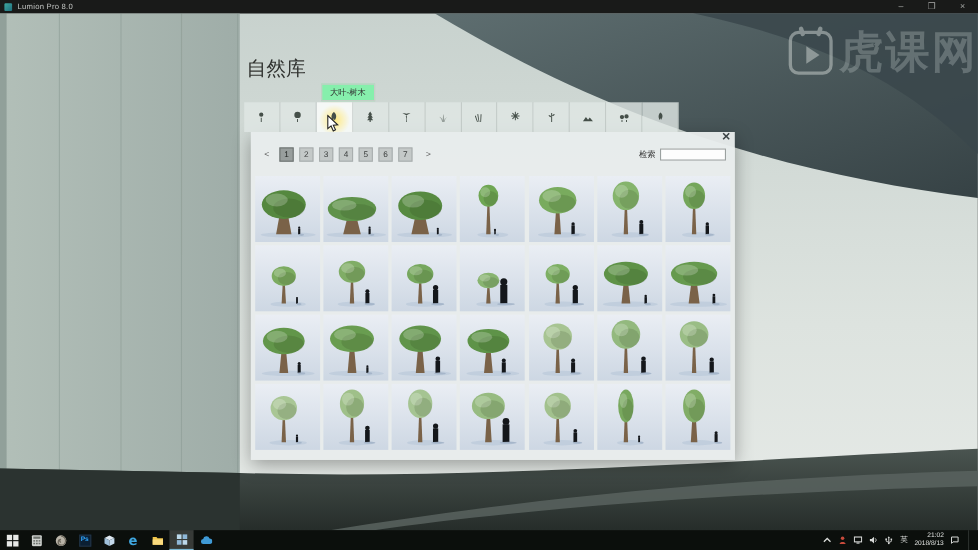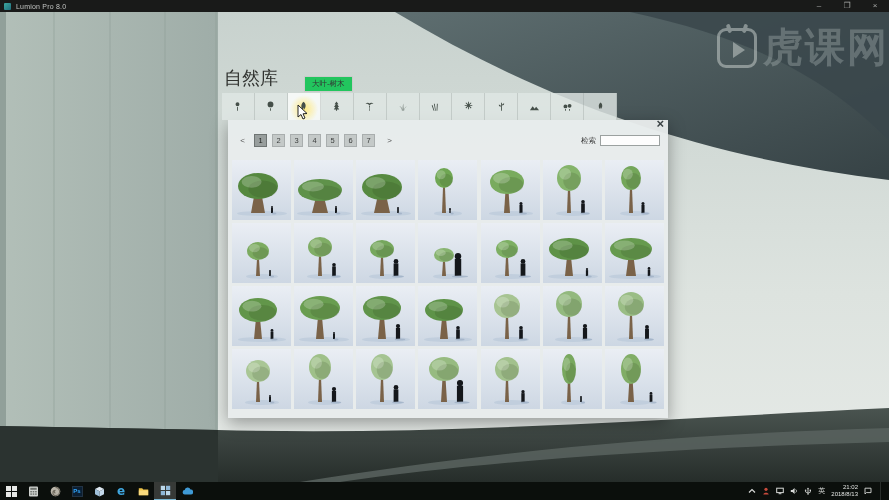--- a/index.html
+++ b/index.html
@@ -21,22 +21,22 @@
   
   .watermark { position:absolute; right:0; top:20px; display:flex; align-items:center; gap:6px; z-index:5; opacity:.5; }
   .wm-ico { width:40px; height:40px; border:3px solid #cfd6d3; border-radius:9px; position:relative; }
   .wm-ico:before, .wm-ico:after { content:""; position:absolute; top:-7px; width:4px; height:9px; background:#cfd6d3; border-radius:2px; }
   .wm-ico:before { left:7px; transform:rotate(-18deg); }
   .wm-ico:after { right:7px; transform:rotate(18deg); }
   .wm-play { position:absolute; left:13px; top:11px; width:0; height:0; border-left:12px solid #cfd6d3; border-top:8px solid transparent; border-bottom:8px solid transparent; }
   .wm-text { font-size:40px; font-weight:bold; color:rgba(210,219,216,.55); letter-spacing:2px; }
 
   
-  .lib-title { position:absolute; left:224px; top:66px; font-size:18px; color:#30322f; z-index:10; }
-  .lib-tag { position:absolute; left:292px; top:76px; background:#22c55e; border:1px solid #c9ccc9; font-size:7.5px; color:#333; padding:2px 7px; z-index:12; white-space:nowrap;margin-left:12px; }
+  .lib-title { position:absolute; left:224px; top:50px; font-size:18px; color:#30322f; z-index:10; }
+  .lib-tag { position:absolute; left:292px; top:76px; background:#86efac; border:1px solid #c9ccc9; font-size:7.5px; color:#333; padding:2px 7px; z-index:12; white-space:nowrap; }
 
   .tabstrip { position:absolute; left:222px; top:93px; width:395px; height:27px; display:flex; z-index:10; }
   .tab { flex:1; background:rgba(223,230,228,.82); border-right:1px solid rgba(150,158,155,.35); display:flex; align-items:center; justify-content:center; cursor:pointer; }
   .tab svg { width:13px; height:13px; fill:#454f49; }
   .tab.sel { background:radial-gradient(circle at 50% 60%, rgba(255,232,120,.95) 0%, rgba(255,232,120,0) 62%), rgba(246,249,247,.97); }
   .tab.dim svg { opacity:.45; }
 
   .panel { position:absolute; left:228px; top:120px; width:440px; height:298px; background:rgba(232,236,236,.96); box-shadow:0 5px 16px rgba(0,0,0,.35); z-index:9; }
   .close-x { position:absolute; top:-4px; right:4px; font-size:13px; font-weight:bold; color:#3a4244; cursor:pointer; z-index:11; }
 

